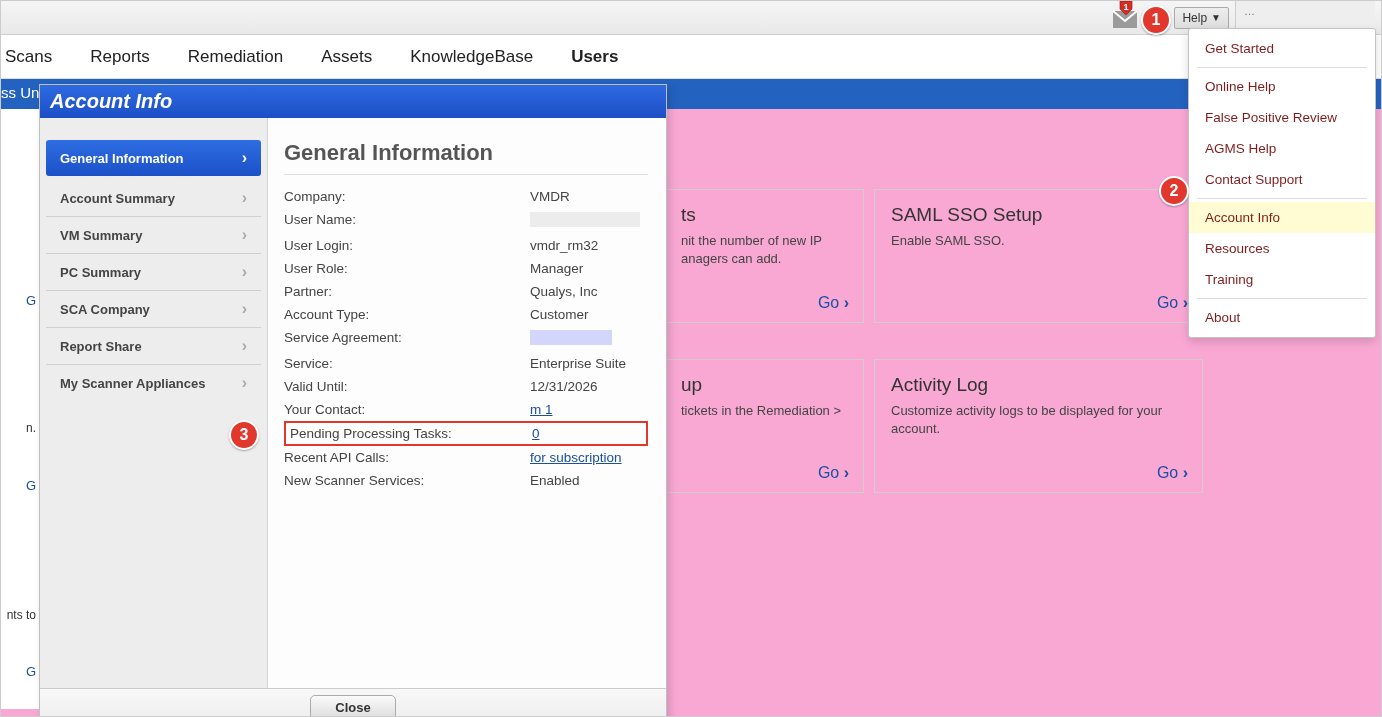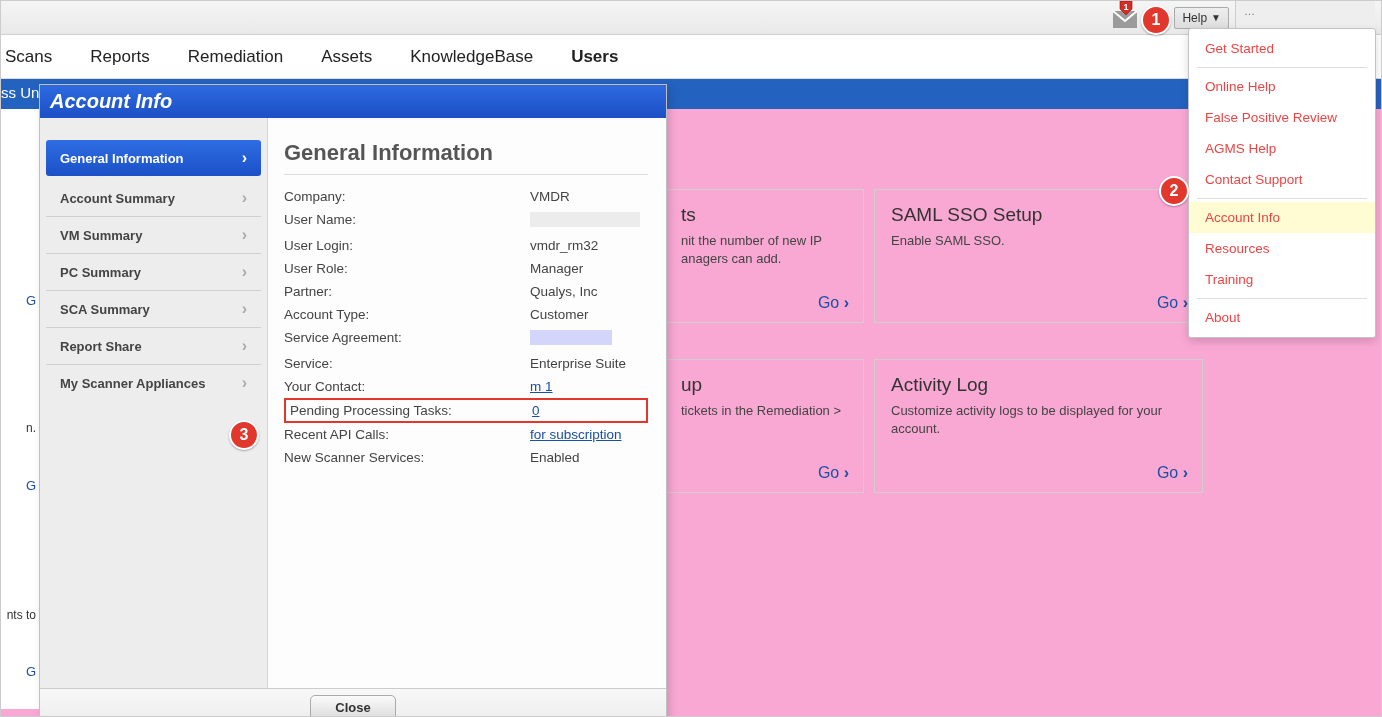--- a/index.html
+++ b/index.html
@@ -241,21 +241,21 @@
     background:#fff;
     border:1px solid #c3c3c3;
     border-radius: 3px;
     box-shadow: 0 4px 10px rgba(0,0,0,0.15);
     z-index: 20;
     padding: 4px 0;
   }
   .help-menu .mi {
     padding: 8px 16px;
     font-size: 13.5px;
-    color:#ef4444;
+    color:#7f1d1d;
     cursor:pointer;
   }
   .help-menu .mi.hl { background: #fffbd2; }
   .help-menu .sep { height:1px; background:#ddd; margin: 3px 8px;}
   
   .callout {
     position:absolute;
     width:30px; height:30px;
     background:#e2372c;
     color:#fff;
@@ -349,21 +349,21 @@
         </div>
       <div class="item">
           <span>VM Summary</span>
           <span class="chev">›</span>
         </div>
       <div class="item">
           <span>PC Summary</span>
           <span class="chev">›</span>
         </div>
       <div class="item">
-          <span>SCA Summary</span>
+          <span>SCA Company</span>
           <span class="chev">›</span>
         </div>
       <div class="item">
           <span>Report Share</span>
           <span class="chev">›</span>
         </div>
       <div class="item" style="border-bottom:none">
           <span>My Scanner Appliances</span>
           <span class="chev">›</span>
         </div>
@@ -394,20 +394,24 @@
           <span class="k">Account Type:</span>
           <span class="v">Customer</span>
         </div>
       <div class="kv">
           <span class="k">Service Agreement:</span>
           <span class="v"><span class="redact-blue"></span></span>
         </div>
       <div class="kv">
           <span class="k">Service:</span>
           <span class="v">Enterprise Suite</span>
+        </div>
+      <div class="kv">
+          <span class="k">Valid Until:</span>
+          <span class="v">12/31/2026</span>
         </div>
       <div class="kv">
           <span class="k">Your Contact:</span>
           <span class="v"><a>m 1</a></span>
         </div>
       <div class="kv pending-highlight">
           <span class="k" style="width:242px;">Pending Processing Tasks:</span>
           <span class="v"><a>0</a></span>
         </div>
       <div class="kv">

